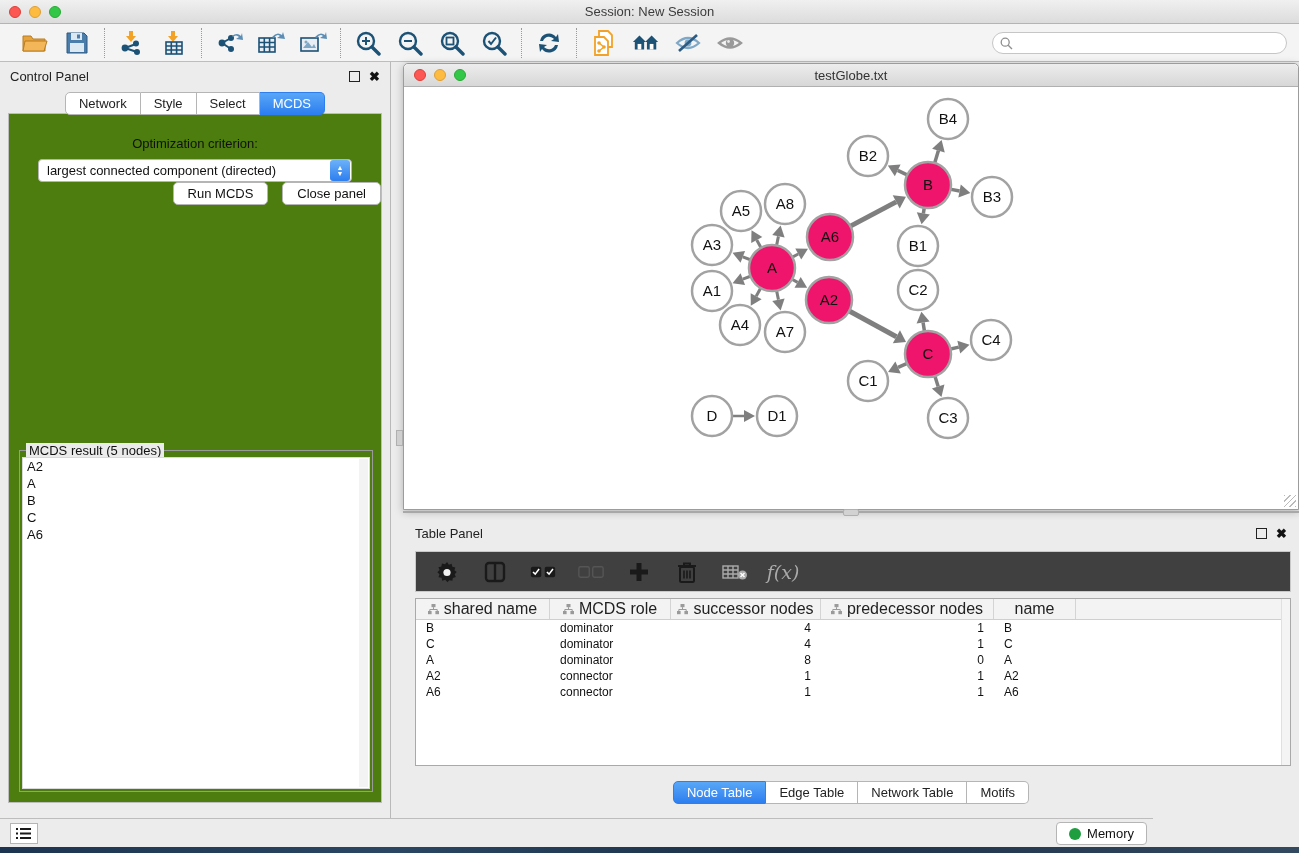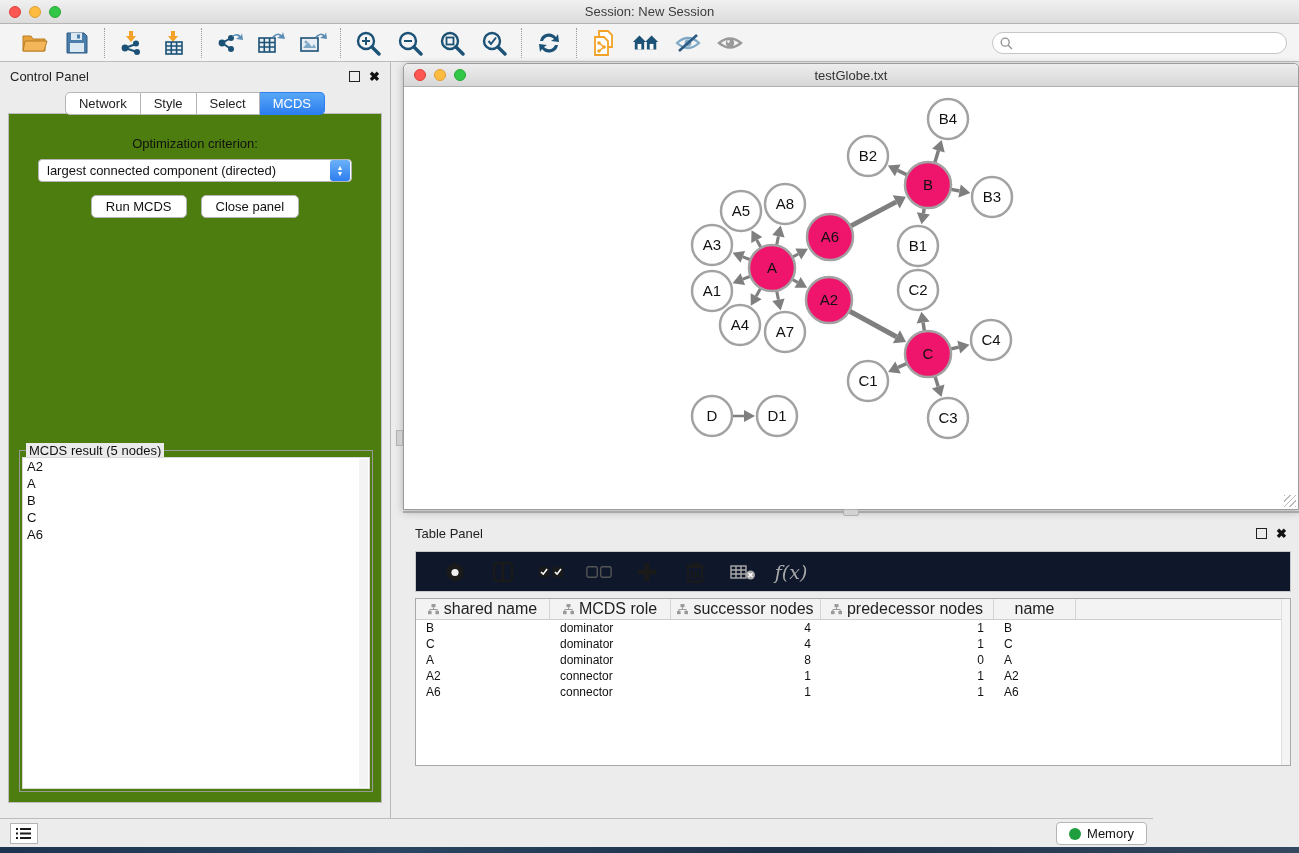--- a/index.html
+++ b/index.html
@@ -46,21 +46,21 @@
   .seg.sel { background:linear-gradient(#59a7f7,#2d7ef0); color:#fff; border-color:#2d7ef0; }
   .cp-content { position:absolute; left:8px; right:8px; top:51px; bottom:15px;
     border:1px solid #bdbdbd; background:#4d7c0f; }
   .opt-label { text-align:center; font-size:13px; color:#111; margin-top:22px; }
   .combo { position:relative; margin:8px auto 0; width:314px; height:23px; background:#fff;
     border:1px solid #b5b5b5; border-radius:4px; display:flex; align-items:center; cursor:pointer; }
   .combo-text { font-size:13px; color:#111; padding-left:8px; flex:1; white-space:nowrap; }
   .combo-step { width:20px; height:21px; border-radius:3px; margin-right:1px;
     background:linear-gradient(#6cb1f8,#2d7ef0); display:flex; flex-direction:column;
     align-items:center; justify-content:center; color:#fff; font-size:7px; line-height:6px; }
-  .btn-row { display:flex; justify-content:center; gap:14px; margin-top:13px; }
+  .btn-row { display:flex; justify-content:flex-end; gap:14px; }
   .mac-btn { background:#fff; border:1px solid #b5b5b5; border-radius:5px;
     font-size:13px; color:#111; padding:3px 14px; cursor:pointer;
     font-family:"Liberation Sans", sans-serif; }
   .fieldset { position:absolute; left:10px; right:8px; top:336px; bottom:10px;
     border:1px solid #9a9a9a; }
   .fs-legend { position:absolute; top:-8px; left:6px; background:#ebebeb;
     font-size:13px; color:#111; padding:0 3px; }
   .fs-list { position:absolute; left:2px; right:2px; top:6px; bottom:2px; background:#fff;
     overflow:hidden; border:1px solid #d9d9d9; }
   .fs-item { font-size:13px; color:#111; padding:1px 0 1px 4px; line-height:15px; }
@@ -81,22 +81,22 @@
   .side-handle { position:absolute; left:396px; top:430px; width:7px; height:16px;
     background:#cfcfcf; border:1px solid #b0b0b0; cursor:ew-resize; }
   .h-splitter { position:absolute; left:403px; top:511px; width:896px; height:2px; background:#a8a8a8; }
   .h-handle { position:absolute; left:843px; top:509px; width:16px; height:7px;
     background:#d2d2d2; border:1px solid #b0b0b0; border-radius:2px; cursor:ns-resize; }
 
   
   .table-panel { position:absolute; left:403px; top:520px; width:896px; height:298px; background:#ececec; }
   .tp-header { height:26px; display:flex; align-items:center; padding:0 12px; }
   .tp-toolbar { position:absolute; left:12px; right:8px; top:31px; height:41px;
-    background:#0f172a; border:1px solid #c9c9c9;
-    display:flex; align-items:center; gap:22px; padding-left:26px; }
+    background:#404040; border:1px solid #c9c9c9;
+    display:flex; align-items:center; gap:22px; padding-left:18px; }
   .tp-tool { width:26px; height:26px; display:flex; align-items:center; justify-content:center; cursor:pointer; }
   .fx { font-family:"DejaVu Serif", serif; font-style:italic; font-size:19px; color:#aaa; }
   .tbl-wrap { position:absolute; left:12px; right:8px; top:78px; bottom:52px;
     background:#fff; border:1px solid #a9a9a9; overflow:hidden; }
   .tbl-head { display:flex; height:21px; background:#f3f3f3; border-bottom:1px solid #cfcfcf; }
   .th { display:flex; align-items:center; justify-content:center; gap:5px;
     border-right:1px solid #d4d4d4; font-size:16px; color:#222; cursor:pointer; }
   .tbl-row { display:flex; height:16px; align-items:center; }
   .td { font-size:12px; color:#111; overflow:hidden; white-space:nowrap; }
   .td.num { text-align:right; padding-right:10px; }
@@ -568,20 +568,26 @@
         <div class="tbl-row">
           <div class="td txt" style="width: 134px;">A6</div>
           <div class="td txt" style="width: 121px;">connector</div>
           <div class="td num" style="width: 150px;">1</div>
           <div class="td num" style="width: 173px;">1</div>
           <div class="td txt" style="width: 82px;">A6</div>
         </div>
       </div>
     <div class="tbl-scroll"></div>
   </div>
+  <div class="tp-tabs" id="tp-tabs">
+      <div class="seg sel">Node Table</div>
+      <div class="seg">Edge Table</div>
+      <div class="seg">Network Table</div>
+      <div class="seg">Motifs</div>
+    </div>
 </div>
 
 <div class="statusbar">
   <div class="list-btn">
     <svg width="16" height="13" viewBox="0 0 16 13">
         <g stroke="#1a1a1a" stroke-width="2">
           <path d="M4 2 H15 M4 6.5 H15 M4 11 H15"></path>
         </g>
         <g fill="#1a1a1a">
           <rect x="0" y="1" width="2" height="2"></rect>

